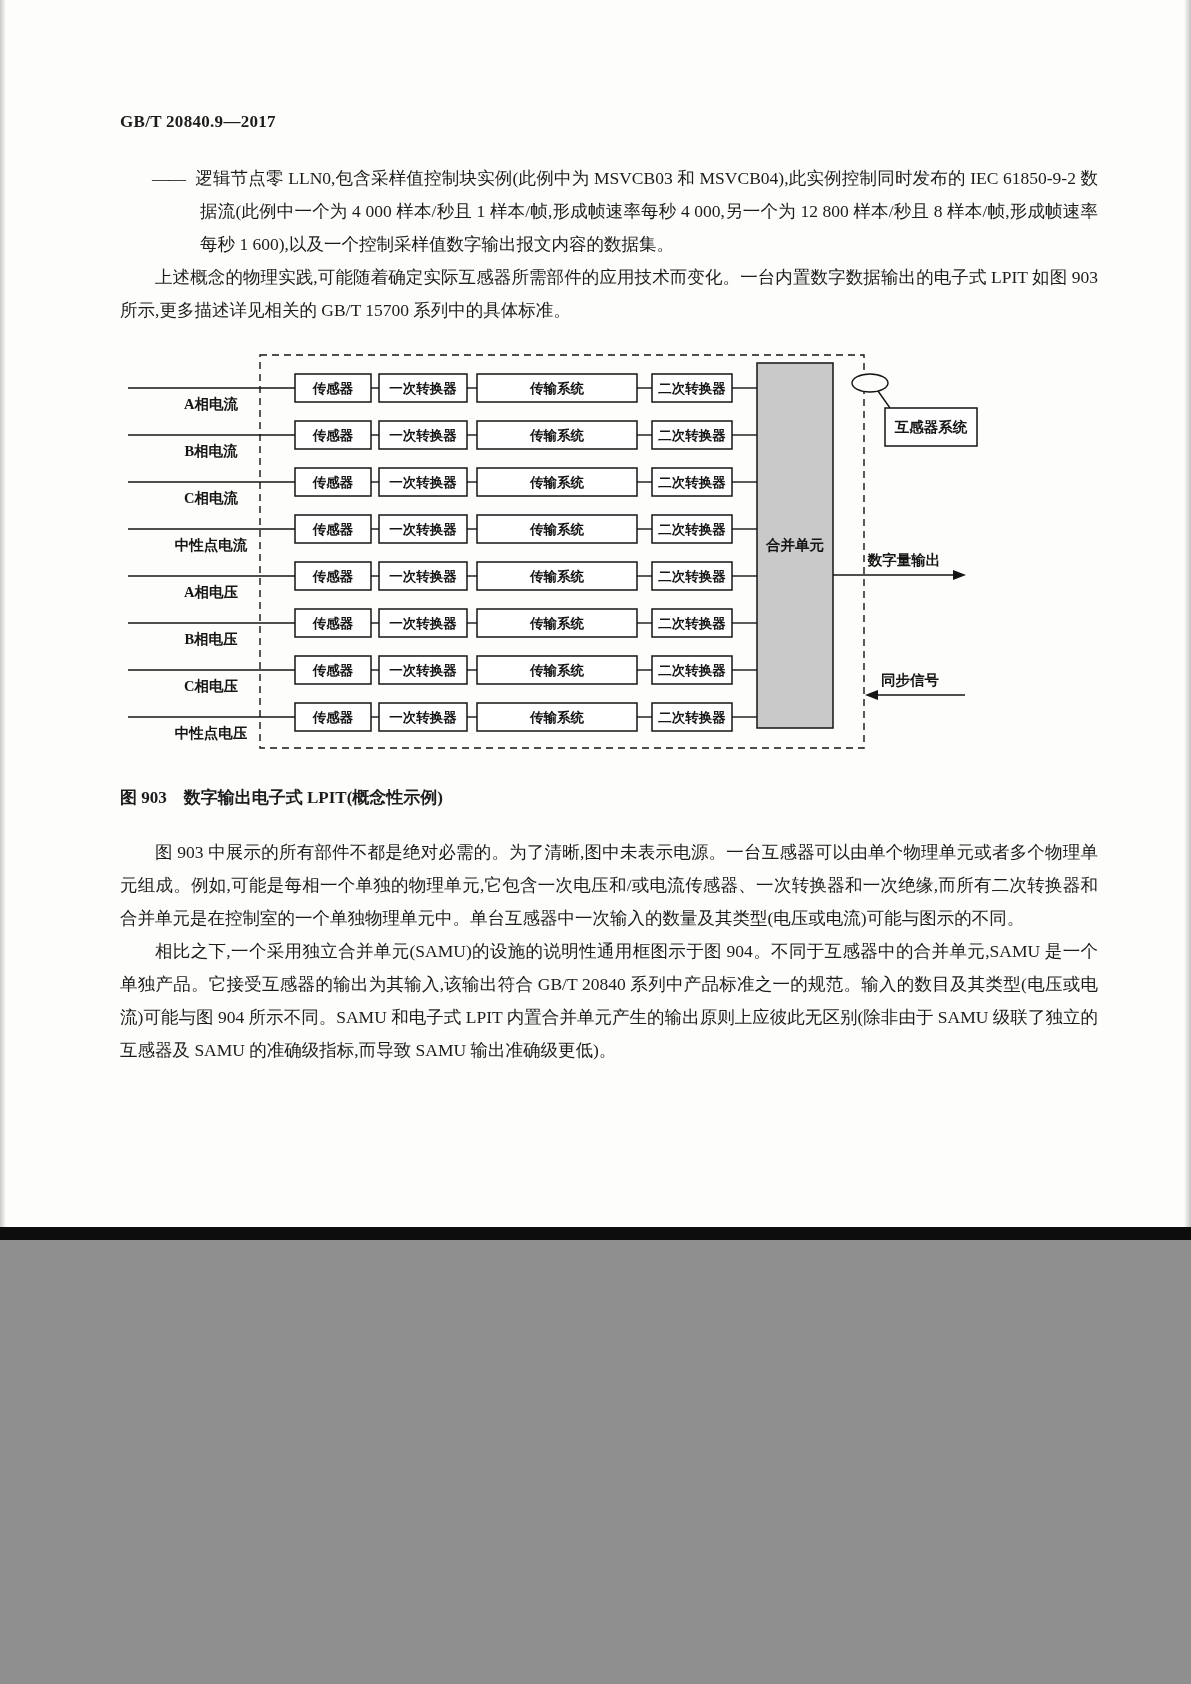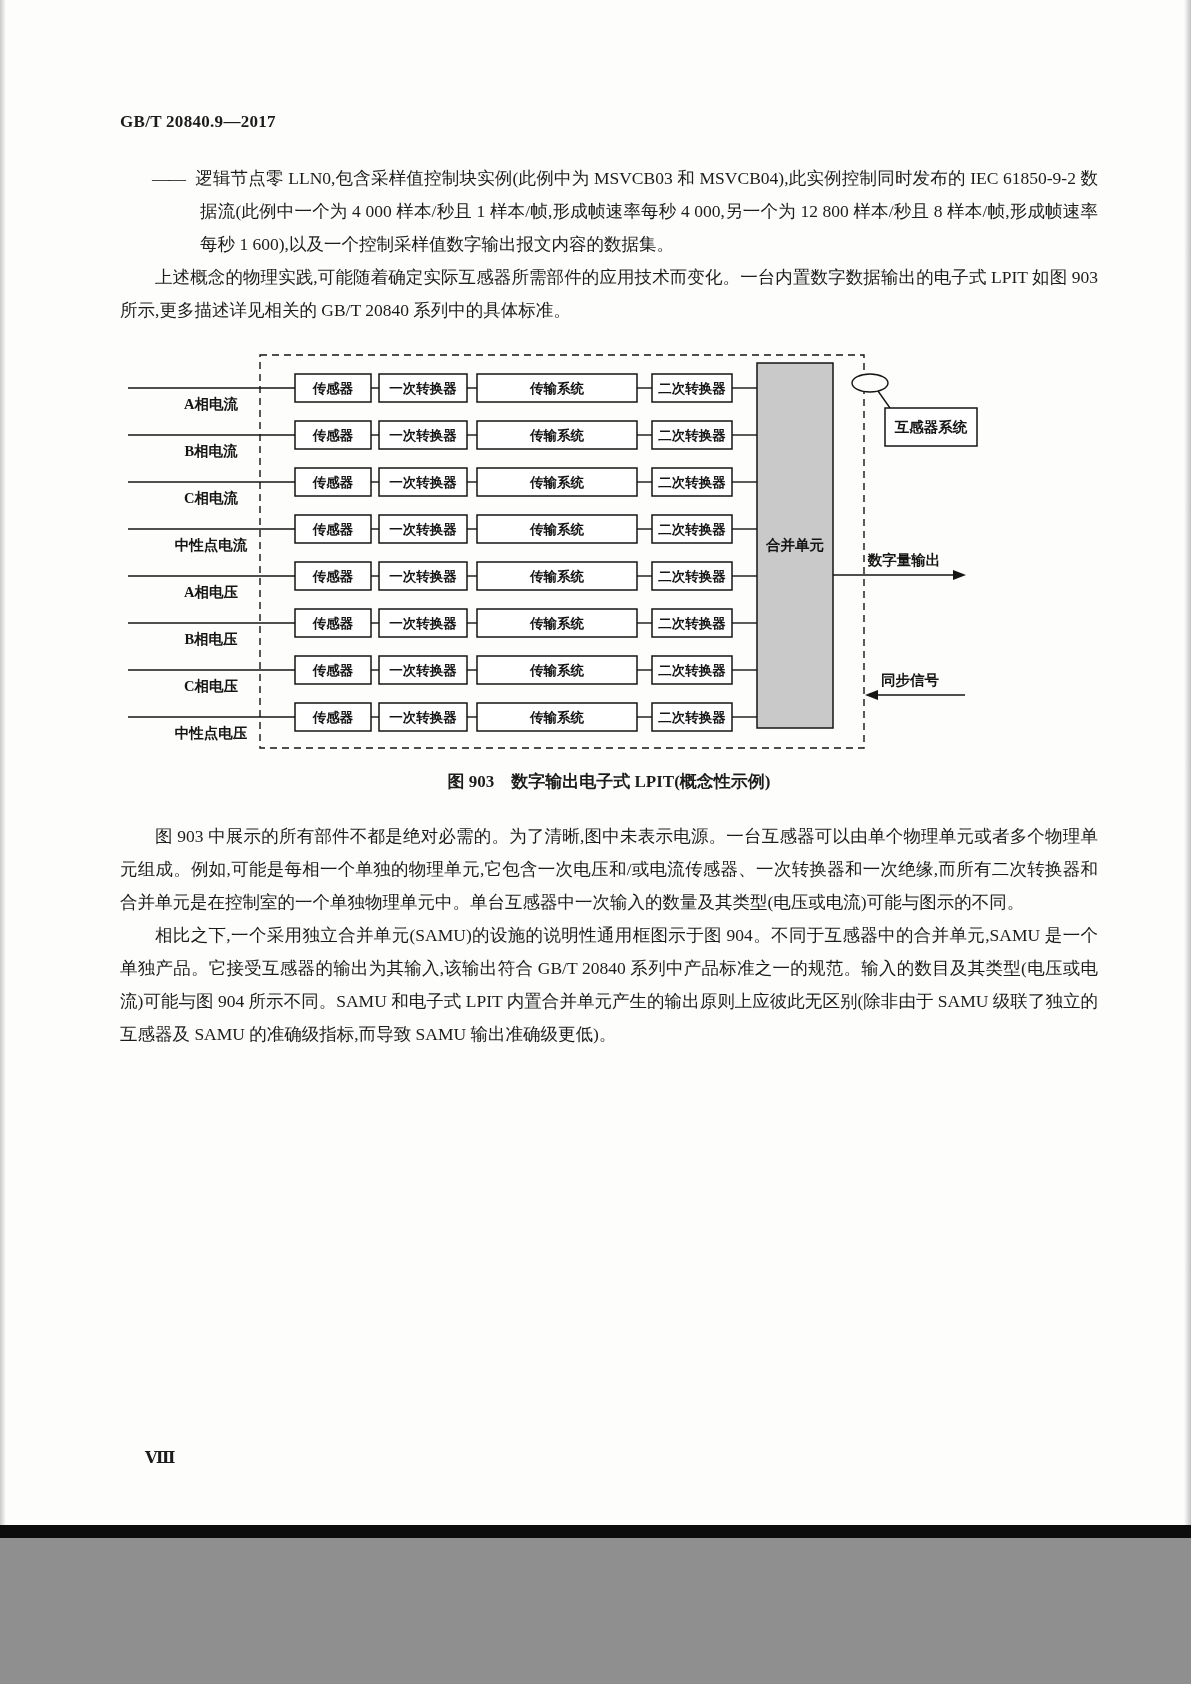--- a/index.html
+++ b/index.html
@@ -1,18 +1,18 @@
 <!DOCTYPE html>
 <html><head>
 <meta charset="utf-8">
 <style>
   * { margin:0; padding:0; box-sizing:border-box; }
   body { background:#8f8f8f; }
   .page {
-    width:1191px; height:1538px; position:relative; margin:0 auto;
+    width:1191px; height:1240px; position:relative; margin:0 auto;
     background:#fdfdfb; color:#1c1c1c; overflow:hidden;
     font-family:"Liberation Serif","DejaVu Serif",serif;
   }
   .content { position:absolute; left:120px; right:93px; top:0; }
   .doc-number { margin-top:112px; font-size:17px; font-weight:700; letter-spacing:.3px; }
   .para { font-size:17.5px; line-height:33px; text-align:justify;font-family:Liberation Serif, serif; }
   .list-item { margin-top:30px; padding-left:80px; text-indent:-48px; }
   .dash { margin-right:10px; letter-spacing:-1px; white-space:nowrap; }
   .indent { text-indent:2em; }
   .diagram { position:relative; margin-top:26px; height:400px; }
@@ -22,21 +22,21 @@
   .diagram-svg .merging-unit { fill:#c9c9c9; stroke:#151515; stroke-width:1.5; }
   .diagram-svg .sys-box { fill:#ffffff; stroke:#151515; stroke-width:1.5; }
   .diagram-svg line { stroke:#151515; stroke-width:1.4; }
   .diagram-svg ellipse { fill:#fdfdfb; stroke:#151515; stroke-width:1.4; }
   .diagram-svg polygon { fill:#151515; }
   .diagram-svg text {
     font-family:"Liberation Serif","DejaVu Serif",serif;
     font-weight:700; font-size:13.5px; fill:#151515; text-anchor:middle;
   }
   .diagram-svg text.side-label { font-size:14.5px; }
-  .figure-caption { text-align:center; font-weight:700; font-size:17px; margin-top:12px; line-height:33px; }
+  .figure-caption { font-weight:700; font-size:17px; margin-top:28px; line-height:33px; }
   .para-gap { margin-top:22px; }
   .page-number { position:absolute; left:145px; top:1448px; font-size:16px; font-weight:700; }
   .scan-edge-bottom { position:absolute; left:0; right:0; bottom:0; height:13px; background:#0d0d0d; }
   .scan-edge-left { position:absolute; left:0; top:0; bottom:0; width:6px;
     background:linear-gradient(to right,#c9c9c9,rgba(255,255,255,0)); }
   .scan-edge-right { position:absolute; right:0; top:0; bottom:0; width:7px;
     background:linear-gradient(to left,#c2c2c2,rgba(255,255,255,0)); }
 </style>
 </head>
 <body>
@@ -44,21 +44,21 @@
 <div class="page">
   <div class="content">
 
     <div class="doc-number">GB/T 20840.9—2017</div>
 
     <div class="para list-item">
       <span class="dash">——</span><span>逻辑节点零 LLN0,包含采样值控制块实例(此例中为 MSVCB03 和 MSVCB04),此实例控制同时发布的 IEC 61850-9-2 数据流(此例中一个为 4 000 样本/秒且 1 样本/帧,形成帧速率每秒 4 000,另一个为 12 800 样本/秒且 8 样本/帧,形成帧速率每秒 1 600),以及一个控制采样值数字输出报文内容的数据集。</span>
     </div>
 
 
-    <div class="para indent">上述概念的物理实践,可能随着确定实际互感器所需部件的应用技术而变化。一台内置数字数据输出的电子式 LPIT 如图 903 所示,更多描述详见相关的 GB/T 20840 系列中的具体标准。</div>
+    <div class="para indent">上述概念的物理实践,可能随着确定实际互感器所需部件的应用技术而变化。一台内置数字数据输出的电子式 LPIT 如图 903 所示,更多描述详见相关的 GB/T 15700 系列中的具体标准。</div>
 
     <div class="diagram">
       <svg class="diagram-svg" viewBox="0 0 950 400" width="950" height="400" xmlns="http://www.w3.org/2000/svg">
         <rect class="dashed-box" x="140" y="2" width="604" height="393"></rect>
         <g id="diag-rows">
             <g>
               <line x1="8" y1="35" x2="175" y2="35"></line>
               <text x="91" y="56" class="side-label">A相电流</text>
               <rect x="175" y="21" width="76" height="28" class="box"></rect>
               <text x="213" y="40">传感器</text>

